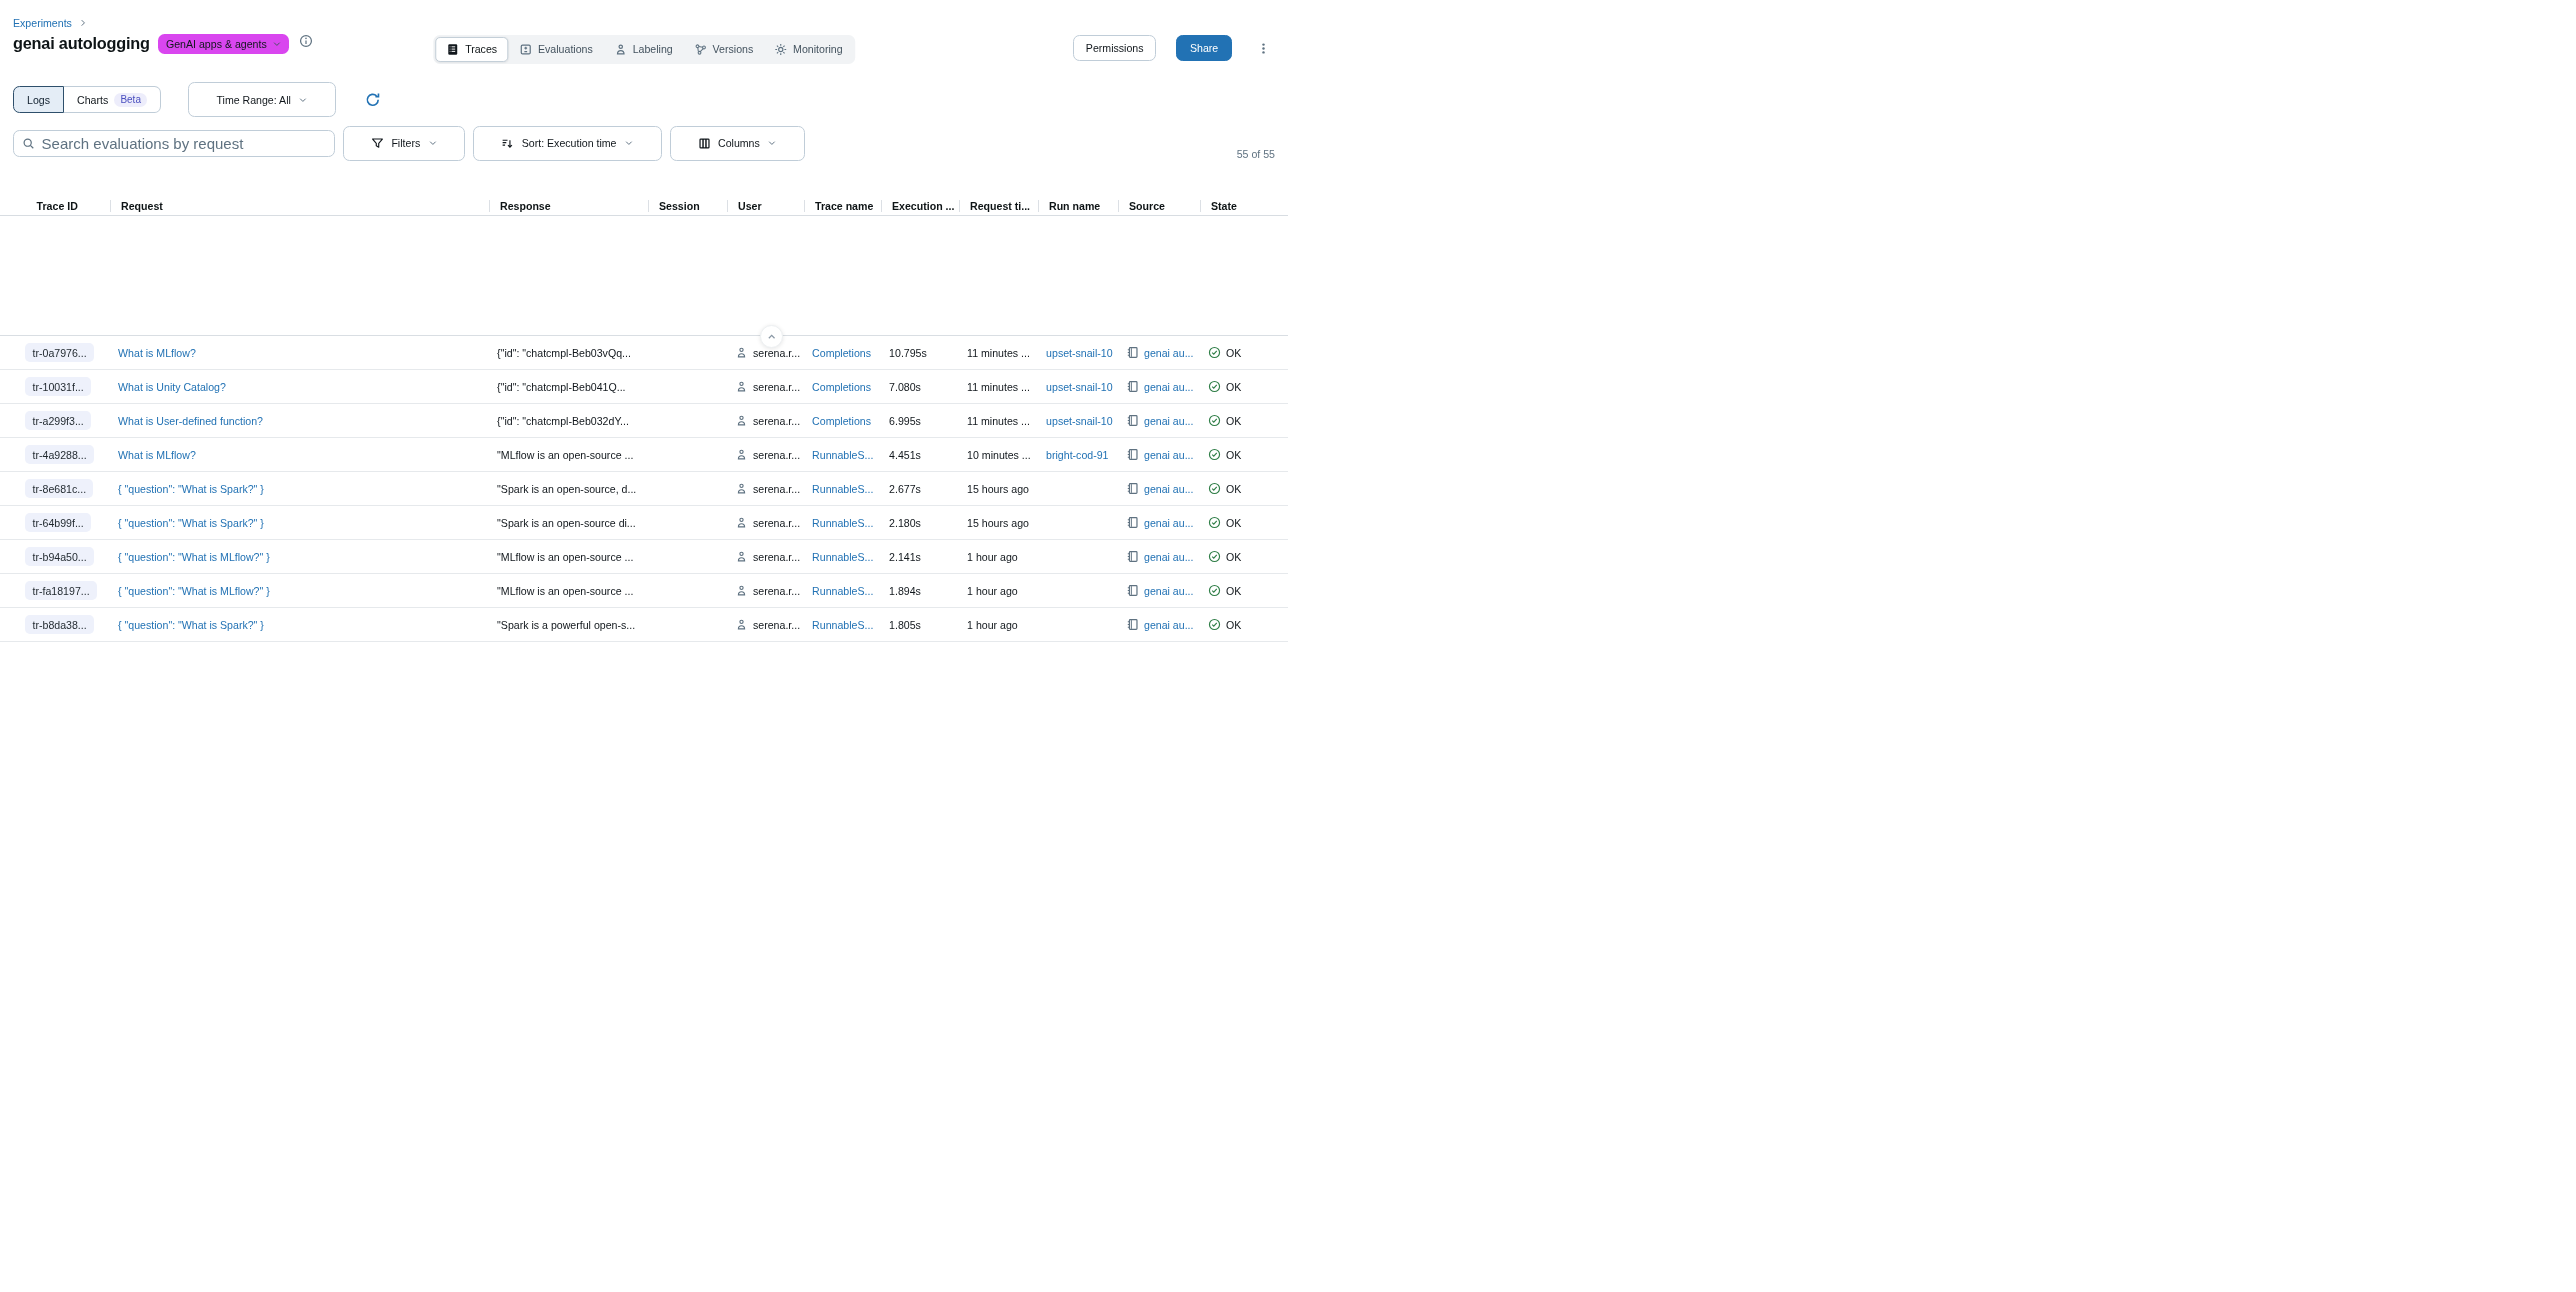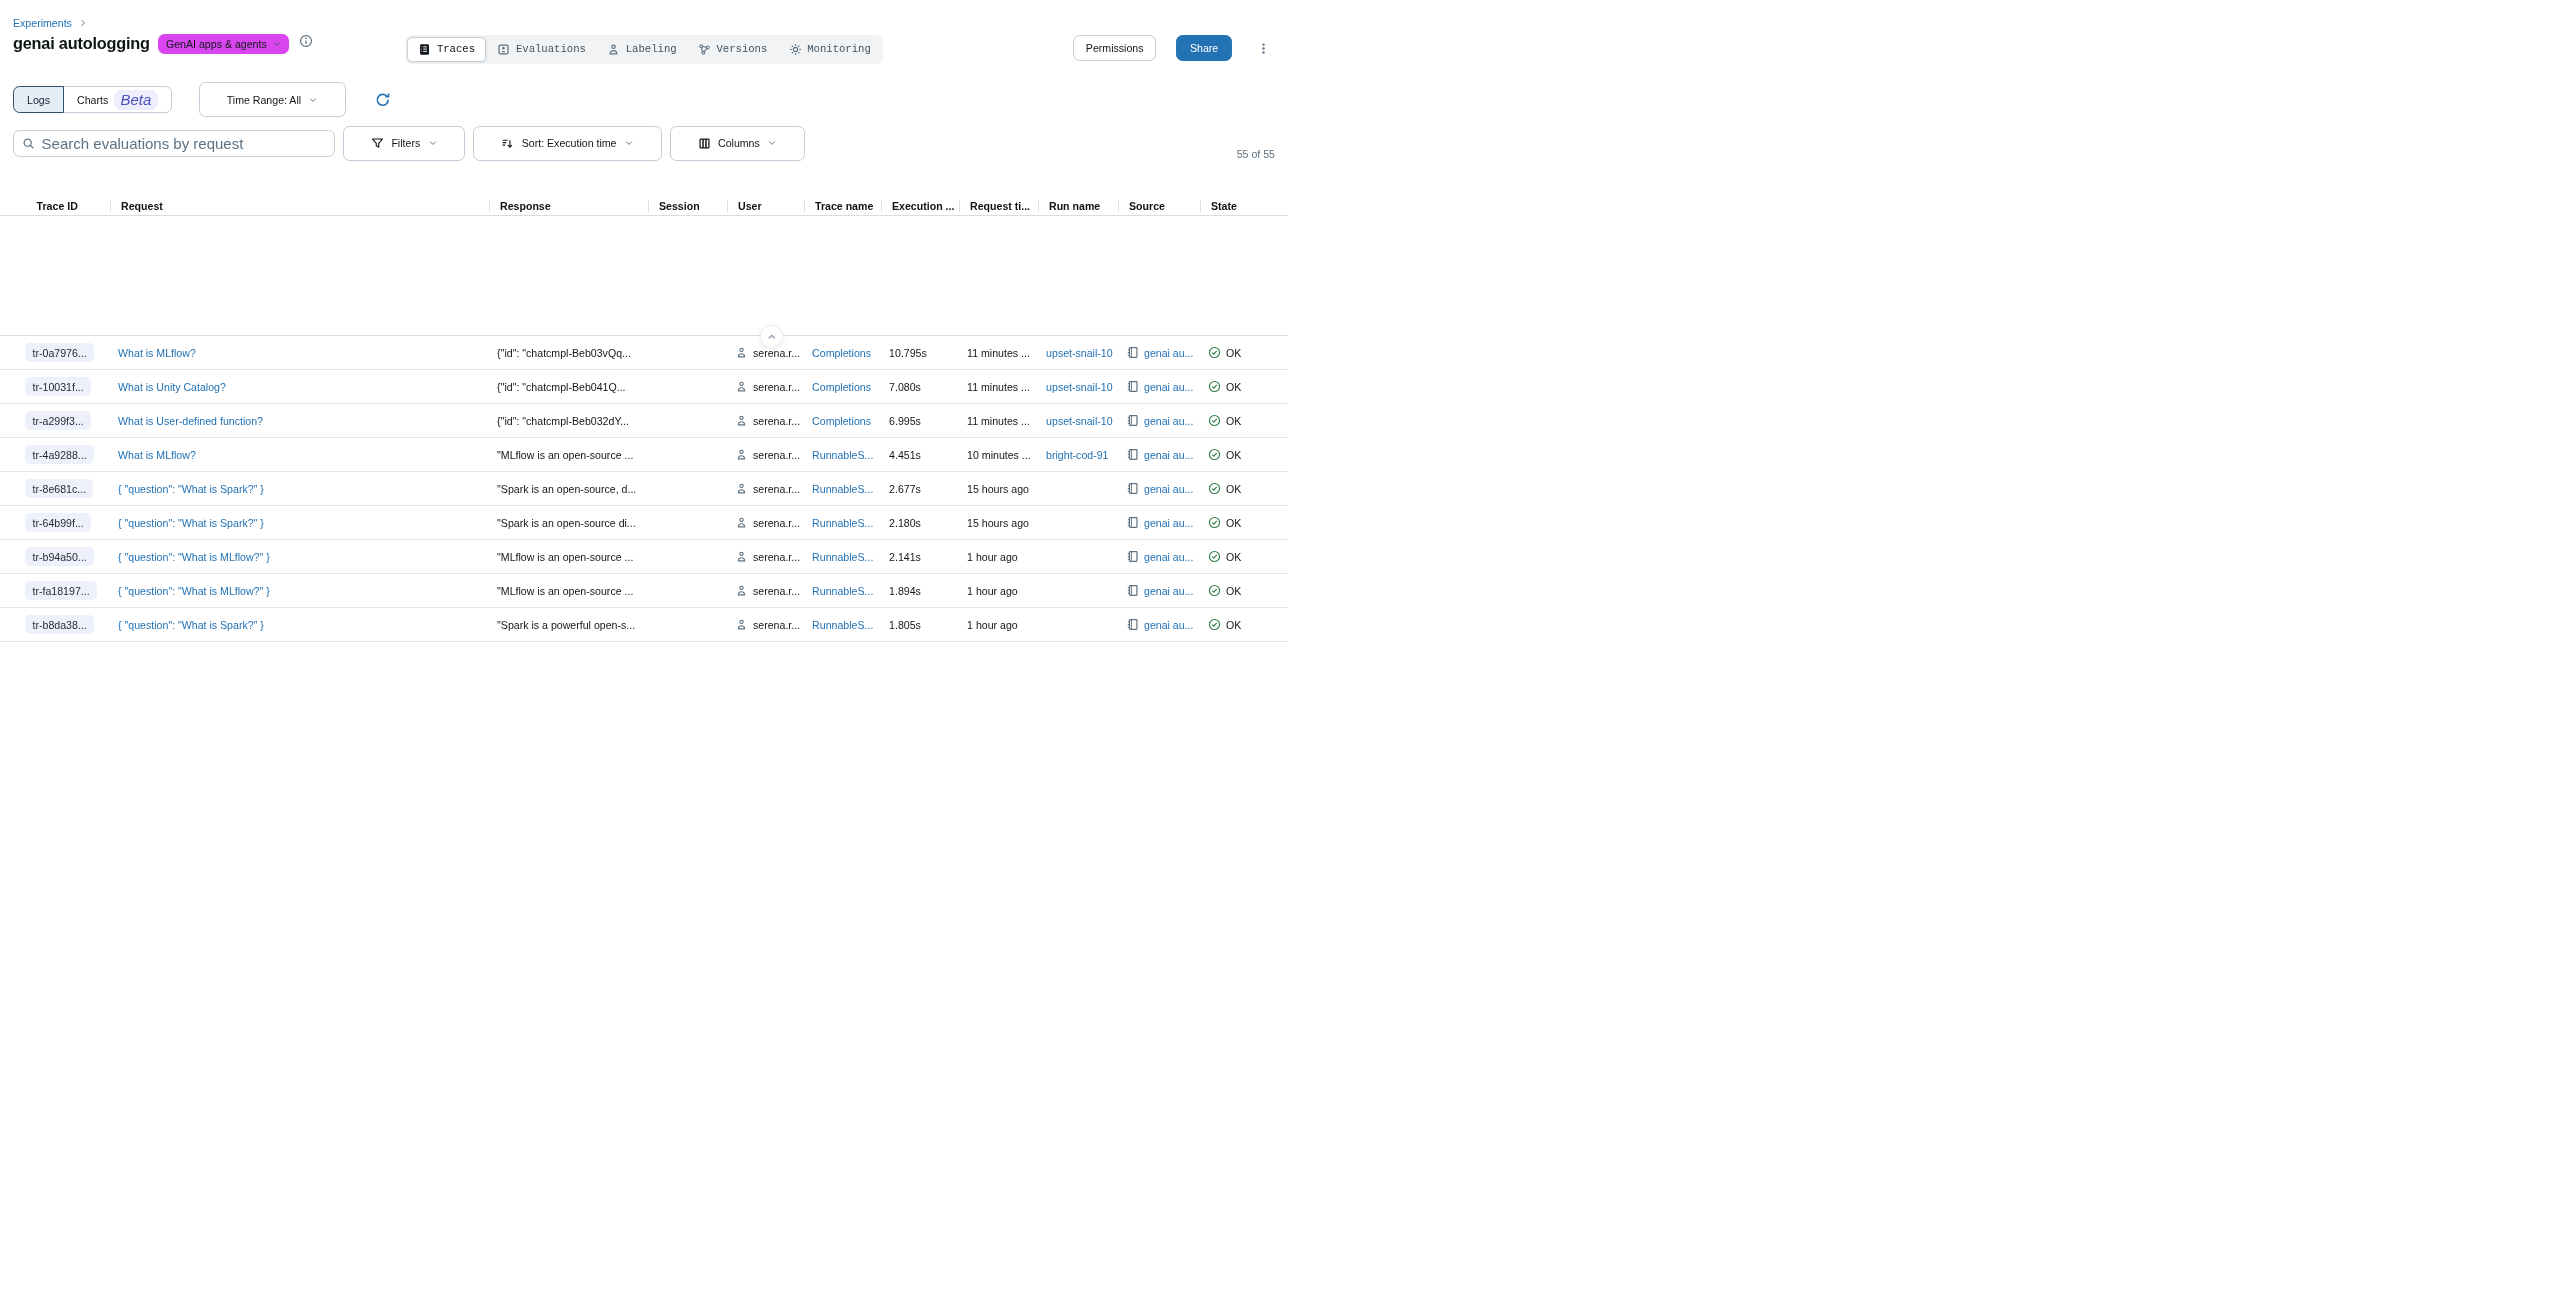--- a/index.html
+++ b/index.html
@@ -19,37 +19,37 @@
   .title-row { position: relative; margin-top: 4.9px; height: 33px; display: flex; align-items: flex-start; padding: 0 13px; }
   .page-title { font-size: 16.3px; font-weight: 700; letter-spacing: -0.2px; color: #0E1416; }
   .type-badge { margin-left: 8.1px; display: flex; align-items: center; gap: 4.9px; background: #d946ef;
     border-radius: 6.5px; padding: 4.1px 8.1px; color: #11171C; }
   .type-badge svg { color: #44535F; }
   .info-btn { margin-left: 9.8px; color: #5F7281; background: transparent; display: flex; }
 
   .tabbar { position: absolute; left: 50%; transform: translateX(-50%); top: 0.8px;
     display: flex; align-items: center; background: #F1F3F5; border-radius: 6.5px; padding: 2.4px; gap: 1.6px; }
   .tab { display: flex; align-items: center; gap: 5.7px; padding: 4.9px 9.8px; border-radius: 4.9px;
-    color: #44535F; background: transparent; font-family: Liberation Mono, monospace; }
+    color: #44535F; background: transparent; }
   .tab svg { color: #5F7281; }
   .tab.active { background: #fff; border: 0.8px solid #C4CFD8; color: #0E1416; box-shadow: 0 0.8px 1.6px rgba(0,0,0,.06); }
   .tab.active svg { color: #11171C; }
 
   .header-actions { position: absolute; right: 13px; top: 1.6px; display: flex; align-items: center; gap: 20px; }
   .btn { border: 0.8px solid #C0CDD8; border-radius: 6.5px; padding: 5.7px 11.4px; background: #fff; }
   .btn-primary { background: #2272B4; border: 0.8px solid #2272B4; color: #fff; border-radius: 6.5px; padding: 5.7px 13px; }
   .kebab-btn { background: transparent; color: #5F7281; padding: 3.3px 4.9px; }
 
   .controls-row { margin-top: 19.5px; padding: 0 13px; display: flex; align-items: center; gap: 27px; height: 27px; }
   .segmented { display: flex; height: 27px; }
   .seg-btn { display: flex; align-items: center; gap: 5.7px; padding: 0 13px; border: 0.8px solid #C0CDD8; background: #fff; }
   .seg-btn.first { border-radius: 6.5px 0 0 6.5px; }
   .seg-btn.last { border-radius: 0 6.5px 6.5px 0; border-left: none; }
   .seg-btn.active { background: #E4EDF6; border: 0.8px solid #2E4F6B; color: #11202E; }
-  .beta-pill { background: #EDEDFB; color: #4A4FBF; border-radius: 8.1px; padding: 1.6px 6.5px; font-size: 15px; font-style: italic; }
+  .beta-pill { background: #EDEDFB; color: #4A4FBF; border-radius: 8.1px; padding: 1.6px 6.5px; font-size: 10px; }
   .dropdown-btn { display: flex; align-items: center; gap: 7.3px; height: 35px; padding: 0 27px;
     border: 0.8px solid #C0CDD8; border-radius: 6.5px; background: #fff; }
   .dropdown-btn .chev { color: #5F7281; }
   .icon-btn { background: transparent; color: #2272B4; padding: 1.6px; display: flex; }
 
   .filter-row { margin-top: 16.3px; padding: 0 13px; display: flex; align-items: center; gap: 8.1px; height: 27px; position: relative; }
   .searchbox { width: 322px; height: 27px; border: 0.8px solid #C0CDD8; border-radius: 6.5px;
     display: flex; align-items: center; gap: 6.5px; padding: 0 8.1px; background: #fff; }
   .searchbox svg { color: #5F7281; }
   .searchbox input { border: none; outline: none; flex: 1; font-size: 15px; font-family: inherit; color: #11171C; background: transparent; }

